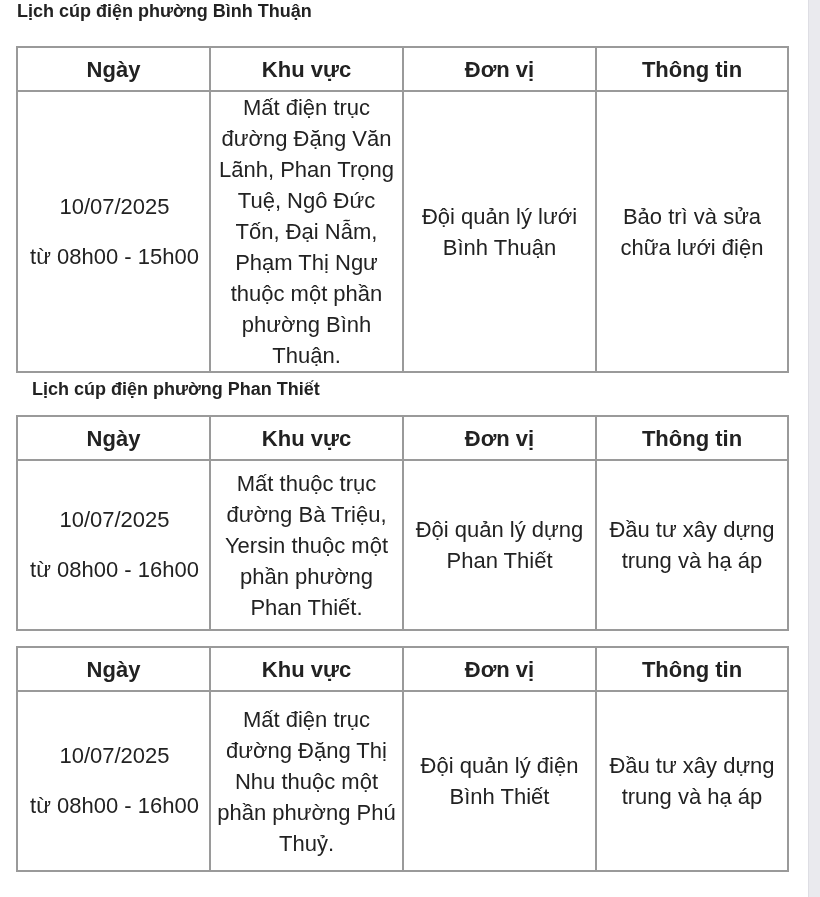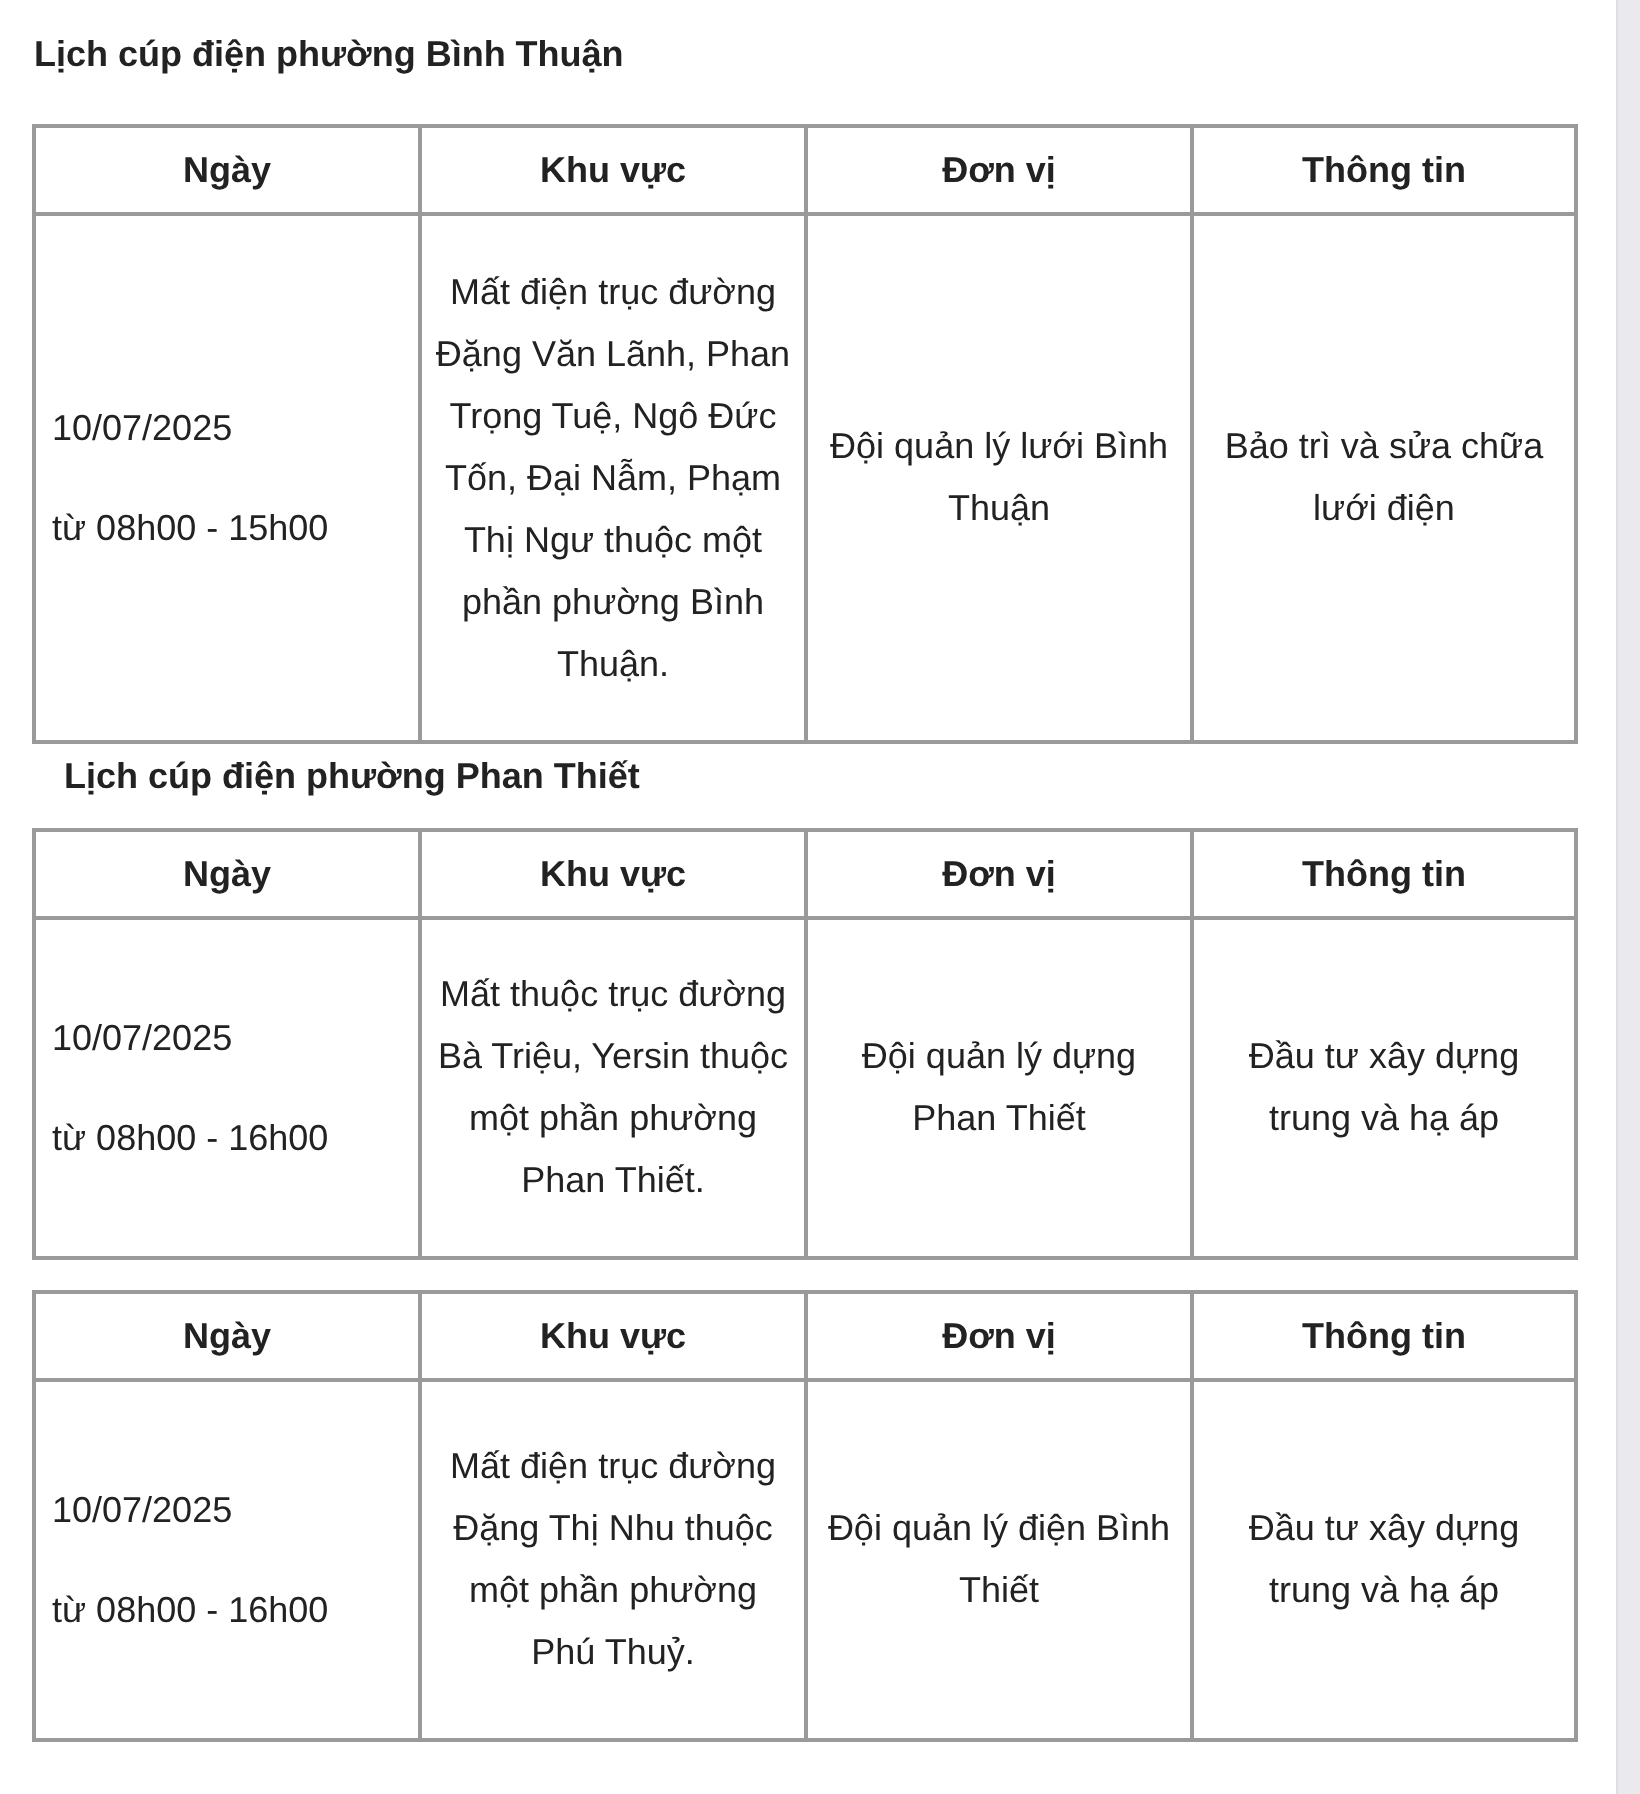--- a/index.html
+++ b/index.html
@@ -12,44 +12,44 @@
     .content { position: absolute; left: 0; top: 0; width: 808px; }
     .section-title {
       font-weight: bold; font-size: 18px; color: #222;
       margin: 0; padding-left: 17px; line-height: 22px;
     }
     table.schedule {
       border-collapse: collapse;
       margin-left: 16px;
       width: 771px;
       table-layout: fixed;
-      font-size: 18px;
+      font-size: 22px;
     }
     table.schedule th, table.schedule td {
       border: 2px solid #9a9a9a;
       text-align: center;
       vertical-align: middle;
       padding: 0 6px;
       line-height: 31px;
     }
     table.schedule th { font-weight: bold; height: 42px; color: #222; }
-    table.schedule td.date-cell { text-align: left; padding-left: 8px; }
+    table.schedule td.date-cell { text-align: center; padding-left: 8px; }
     .date-line { display: block; line-height: 26px; }
     .date-gap { display: block; height: 24px; }
     .scrollbar {
       position: absolute; right: 0; top: 0; width: 11px; height: 897px;
       background: #eaeaee; border-left: 1px solid #dedee4;
     }
   </style>
 </head>
 <body>
 
 <div class="content">
 
-  <h3 class="section-title" style="margin-top:16px;">Lịch cúp điện phường Bình Thuận</h3>
+  <h3 class="section-title" style="margin-top:0;">Lịch cúp điện phường Bình Thuận</h3>
   <table class="schedule" style="margin-top:24px;">
     <colgroup>
         <col style="width:193px">
         <col style="width:193px">
         <col style="width:193px">
         <col style="width:192px">
       </colgroup>
     <tbody>
         <tr>
       <th>Ngày</th>

